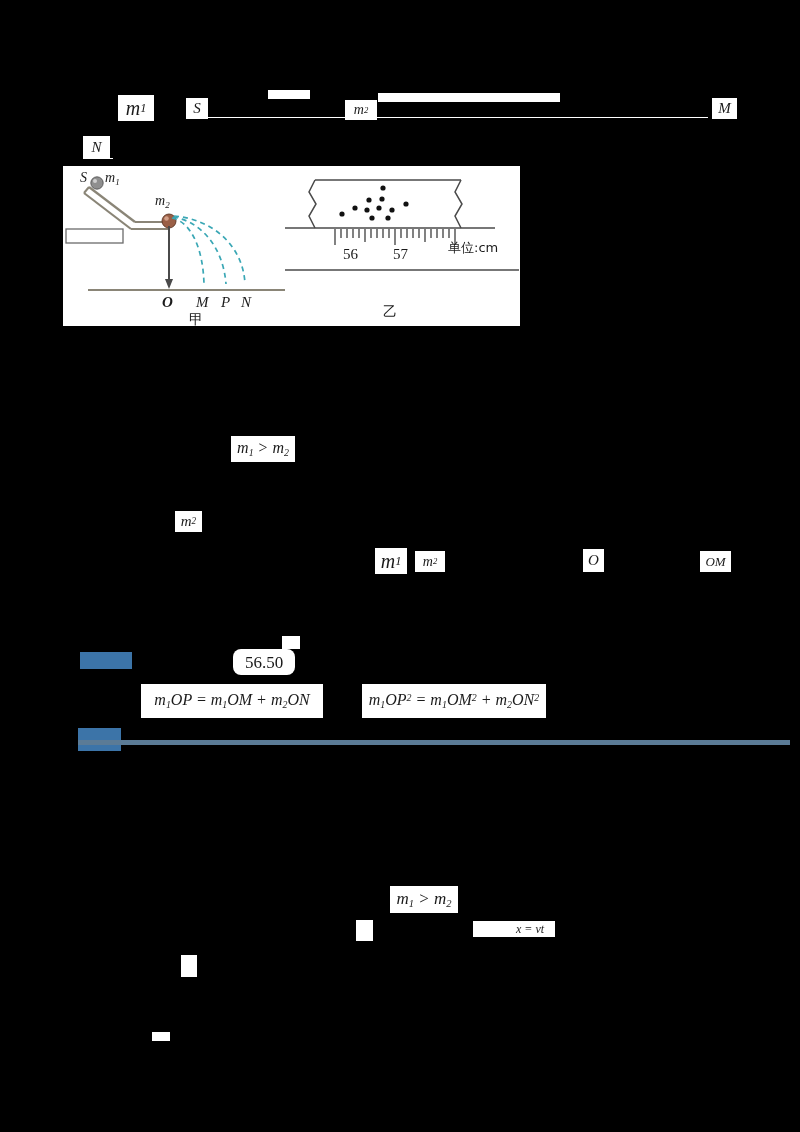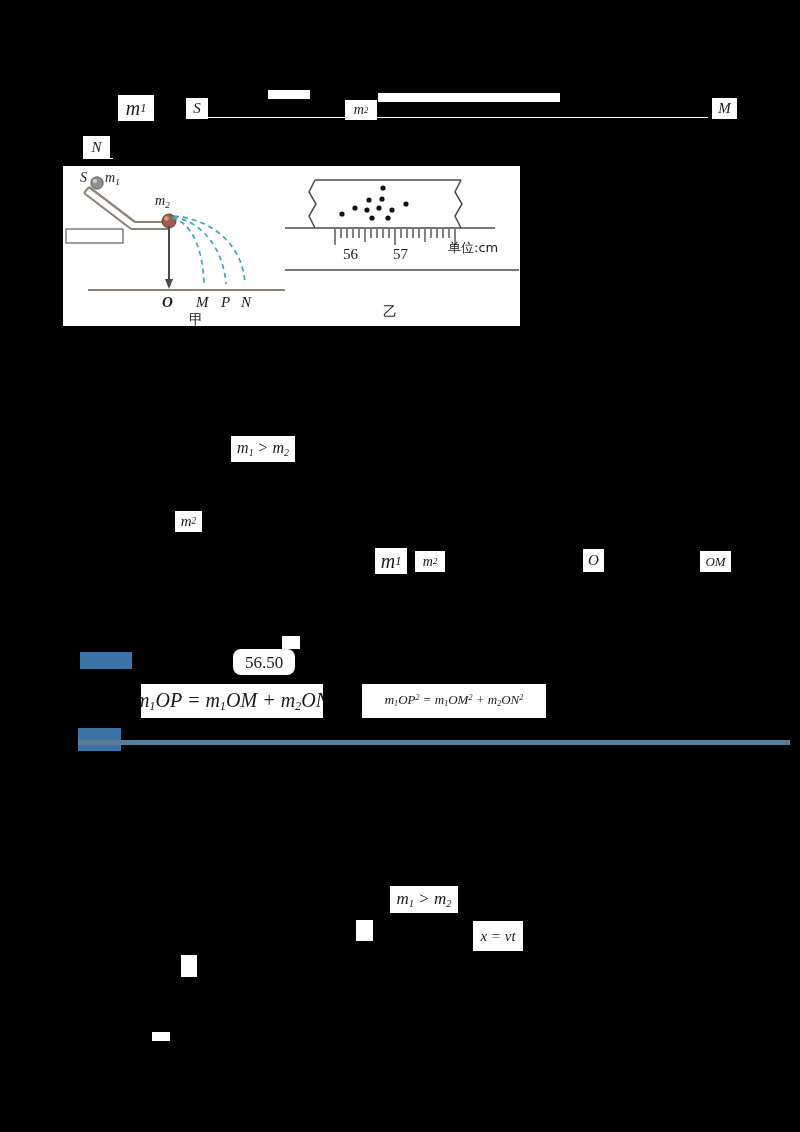--- a/index.html
+++ b/index.html
@@ -234,38 +234,38 @@
   <div class="frag" style="left:700px;top:551px;width:31px;height:21px;font-size:13px;">
     <span>OM</span>
   </div>
 
   <div class="hl" style="left:80px;top:652px;width:52px;height:17px;"></div>
 
   <div class="frag up" style="left:233px;top:649px;width:62px;height:26px;font-size:17px;border-radius:8px;">
     <span>56.50</span>
   </div>
 
-  <div class="frag" style="left:141px;top:684px;width:182px;height:34px;font-size:20px;">
+  <div class="frag" style="left:141px;top:684px;width:182px;height:34px;font-size:16px;">
     <span>
       <i>m</i><sub>1</sub><i>OP</i> = <i>m</i><sub>1</sub><i>OM</i> + <i>m</i><sub>2</sub><i>ON</i>
     </span>
   </div>
 
-  <div class="frag" style="left:362px;top:684px;width:184px;height:34px;font-size:13px;">
+  <div class="frag" style="left:362px;top:684px;width:184px;height:34px;font-size:16px;">
     <span>
       <i>m</i><sub>1</sub><i>OP</i><sup>2</sup> = <i>m</i><sub>1</sub><i>OM</i><sup>2</sup> + <i>m</i><sub>2</sub><i>ON</i><sup>2</sup>
     </span>
   </div>
 
   <div class="hl" style="left:78px;top:728px;width:43px;height:23px;"></div>
   <div class="hl-strip" style="left:78px;top:740px;width:712px;height:5px;"></div>
 
   <div class="frag" style="left:390px;top:886px;width:68px;height:27px;font-size:17px;">
     <span>
       <i>m</i><sub>1</sub> &gt; <i>m</i><sub>2</sub>
     </span>
   </div>
 
-  <div class="frag" style="left:473px;top:921px;width:50px;height:30px;font-size:15px;">
+  <div class="frag" style="left:473px;top:921px;width:50px;height:16px;font-size:12px;padding-left:32px;">
     <span><i>x</i> = <i>vt</i></span>
   </div>
 
 </div>
 
 </body></html>

